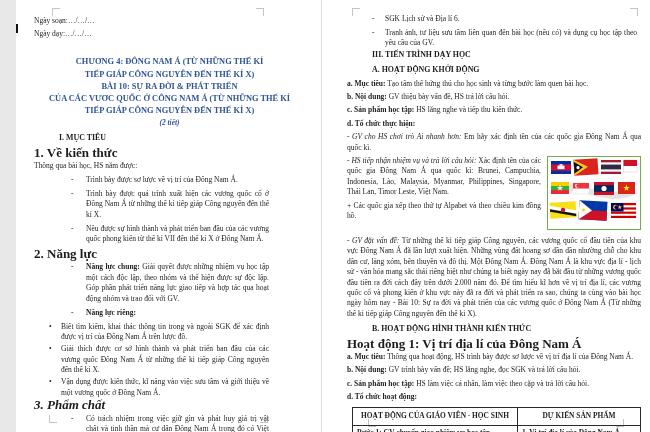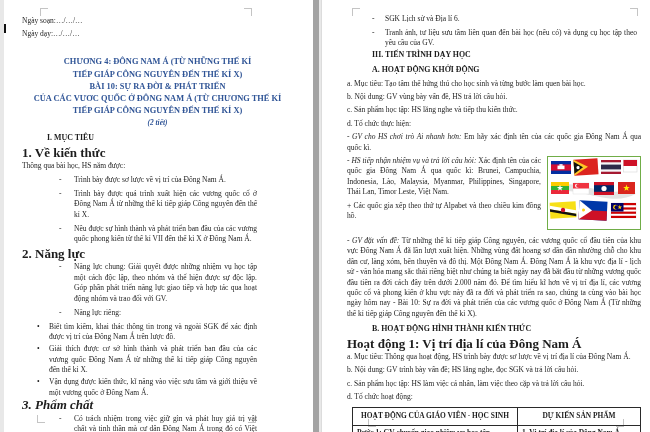--- a/index.html
+++ b/index.html
@@ -2,36 +2,36 @@
 <html style="--canvas: #e8e8e8; --accent: #2f5496; --flag-green: #70ad47;"><head>
 <meta charset="utf-8">
 <style>
   html,body{margin:0;padding:0;}
   body{
     width:650px;height:432px;overflow:hidden;position:relative;
     background:var(--canvas,#e8e8e8);
     font-family:"Liberation Serif","DejaVu Serif",serif;
   }
   .page{position:absolute;top:0;bottom:0;background:#fff;overflow:hidden;}
-  .page-left{left:4px;width:309px;border-right:6px solid #a3a3a3;}
+  .page-left{left:16px;width:309px;border-right:3px solid #a3a3a3;}
   .page-right{left:321px;width:329px;border-left:1px solid #dcdcdc;}
 
   .content-l{position:absolute;left:18px;right:20px;top:0;font-size:7.5px;line-height:10.4px;color:#1d1d1d;}
   .content-r{position:absolute;left:25px;right:10px;top:0;font-size:7.5px;line-height:10.4px;color:#1d1d1d;}
 
   .date-line{margin:2.6px 0;}
   .date-line:first-child{margin-top:16px;}
 
   .doc-title{margin-top:17px;text-align:center;color:var(--accent,#2f5496);font-weight:bold;font-size:8.4px;line-height:12.2px;}
   .doc-subtitle{font-style:italic;font-size:7.4px;line-height:11px;}
 
   .h-big{font-weight:bold;font-size:7.9px;margin:5px 0 3px 0;padding-left:25px;}
   .h-sub{font-weight:bold;font-size:13px;margin:4px 0 3px 0;}
   p.body{margin:3px 0;text-align:justify;}
-  .lead-b{font-weight:normal;}
+  .lead-b{font-weight:bold;}
   .lead-i{font-style:italic;}
 
   .dash-item{position:relative;padding-left:52px;margin:3.5px 36px 3.5px 0;text-align:justify;}
   .dash-item>.mk{position:absolute;left:37px;top:0;}
   .bullet-item{position:relative;padding-left:27px;margin:1.8px 36px 1.8px 0;text-align:justify;}
   .bullet-item>.mk{position:absolute;left:15px;top:0;}
 
   .r-dash{position:relative;padding-left:38px;margin:3.5px 4px 3.5px 0;text-align:justify;}
   .r-dash>.mk{position:absolute;left:25px;top:0;}
 
@@ -68,21 +68,21 @@
   <div class="crop br" style="left:244px;top:415px;"></div>
 
   <div class="content-l">
     <p class="date-line">Ngày soạn:…/…/…</p>
     <p class="date-line">Ngày dạy:…/…/…</p>
 
     <div class="doc-title">
       <div>CHƯƠNG 4: ĐÔNG NAM Á (TỪ NHỮNG THẾ KỈ</div>
       <div>TIẾP GIÁP CÔNG NGUYÊN ĐẾN THẾ KỈ X)</div>
       <div>BÀI 10: SỰ RA ĐỜI &amp; PHÁT TRIỂN</div>
-      <div>CỦA CÁC VƯƠC QUỐC Ở ĐÔNG NAM Á (TỪ CHƯƠNG THẾ KỈ</div>
+      <div>CỦA CÁC VƯƠC QUỐC Ở CÔNG NAM Á (TỪ NHỮNG THẾ KỈ</div>
       <div>TIẾP GIÁP CÔNG NGUYÊN ĐẾN THẾ KỈ X)</div>
       <div class="doc-subtitle">(2 tiết)</div>
     </div>
 
     <p class="h-big">I. MỤC TIÊU</p>
     <p class="h-sub">1. Về kiến thức</p>
     <p class="body">Thông qua bài học, HS nắm được:</p>
 
     <div class="dash-item">
       <span class="mk">-</span>
@@ -141,21 +141,21 @@
     </div>
     <div class="r-dash" style="margin-bottom:1px;">
       <span class="mk">-</span>
       <span>Tranh ảnh, tư liệu sưu tầm liên quan đến bài học (nếu có) và dụng cụ học tập theo yêu cầu của GV.</span>
     </div>
 
     <p class="h-big" style="margin-top:1px;">III. TIẾN TRÌNH DẠY HỌC</p>
     <p class="h-big">A. HOẠT ĐỘNG KHỞI ĐỘNG</p>
 
     <p class="body"><span class="lead-b">a. Mục tiêu:</span><span> Tạo tâm thế hứng thú cho học sinh và từng bước làm quen bài học.</span></p>
-    <p class="body"><span class="lead-b">b. Nội dung:</span><span> GV vùng bày vấn đề, HS trả lời câu hỏi.</span></p>
+    <p class="body"><span class="lead-b">b. Nội dung:</span><span> GV thiệu bày vấn đề, HS trả lời câu hỏi.</span></p>
     <p class="body"><span class="lead-b">c. Sản phẩm học tập:</span><span> HS lắng nghe và tiếp thu kiến thức.</span></p>
     <p class="body lead-b">d. Tổ chức thực hiện:</p>
 
     <p class="body"><span>- </span><span class="lead-i">GV cho HS chơi trò Ai nhanh hơn:</span><span> Em hãy xác định tên của các quốc gia Đông Nam Á qua quốc kì.</span></p>
 
     <div class="flags-box">
       <svg width="90" height="70" viewBox="0 0 90 70">
         <path d="M6,34 C26,22 60,48 86,34" stroke="#e3e3e3" stroke-width="7" fill="none"></path>
 
         <g>

